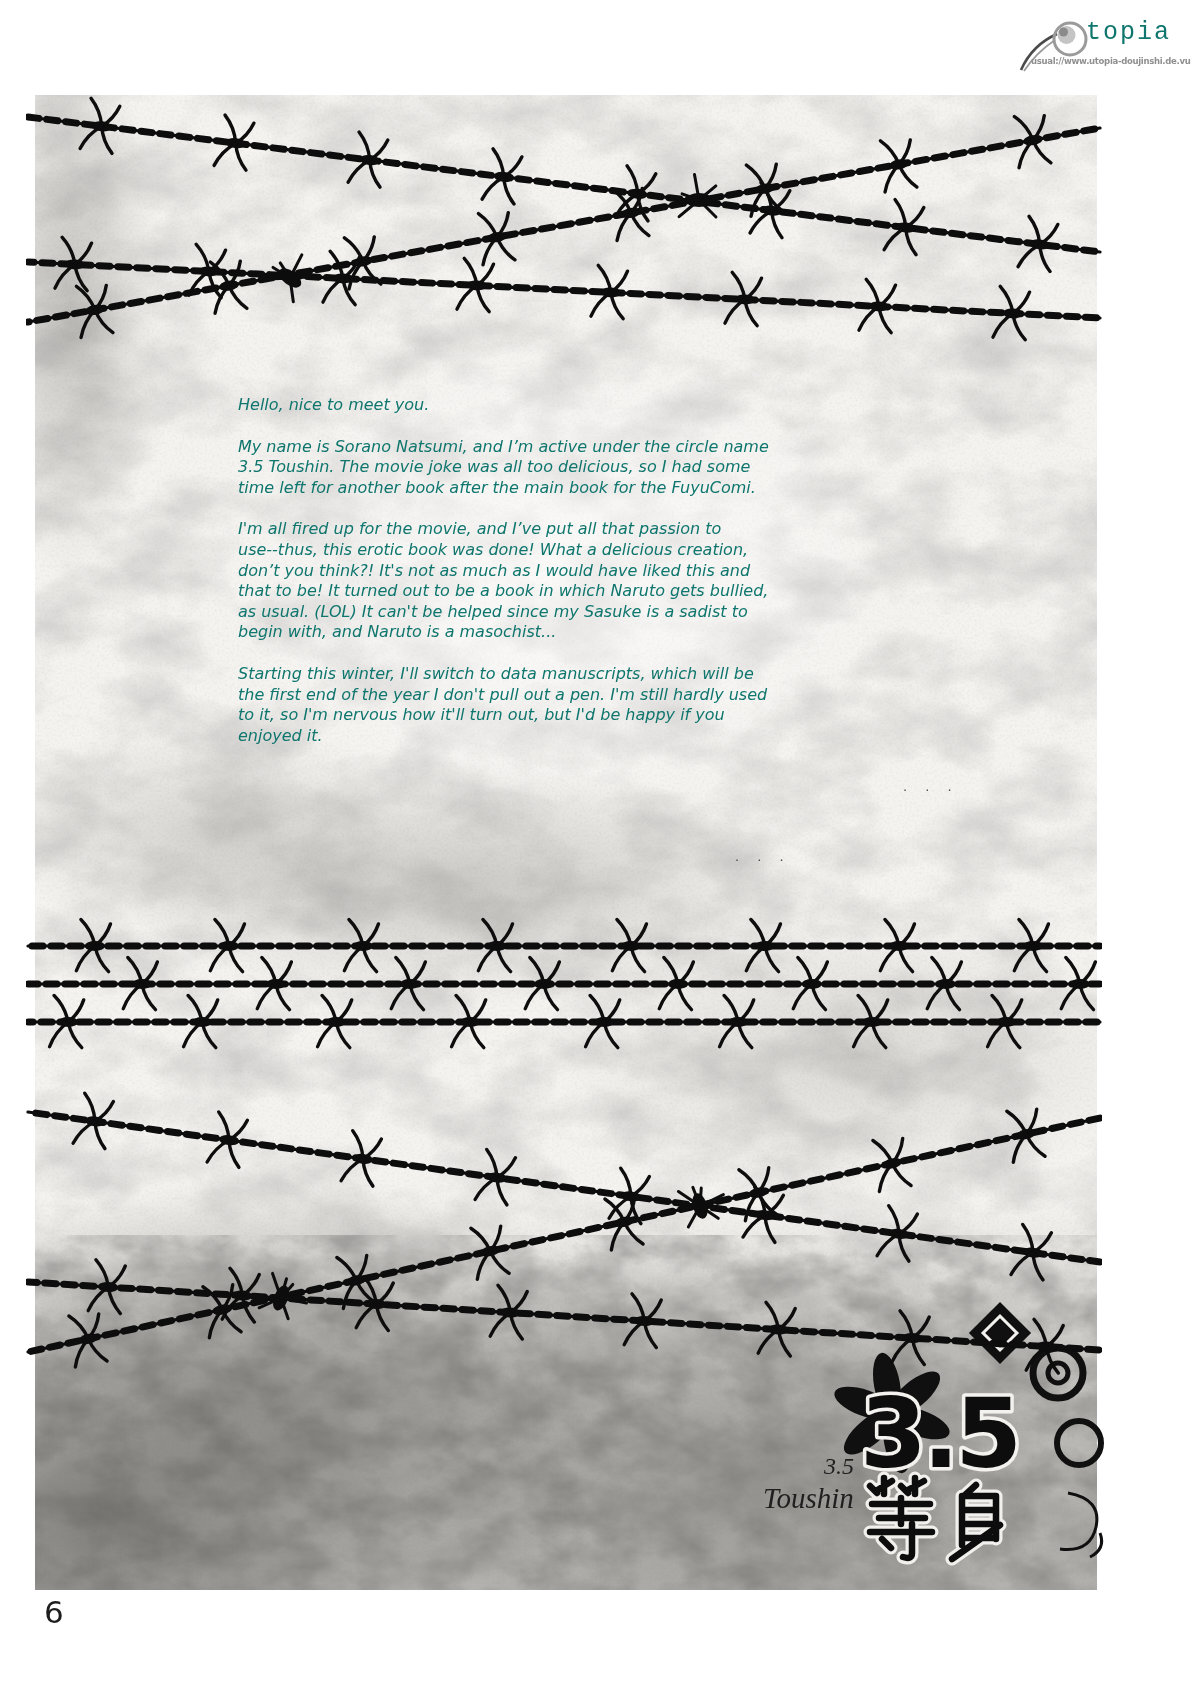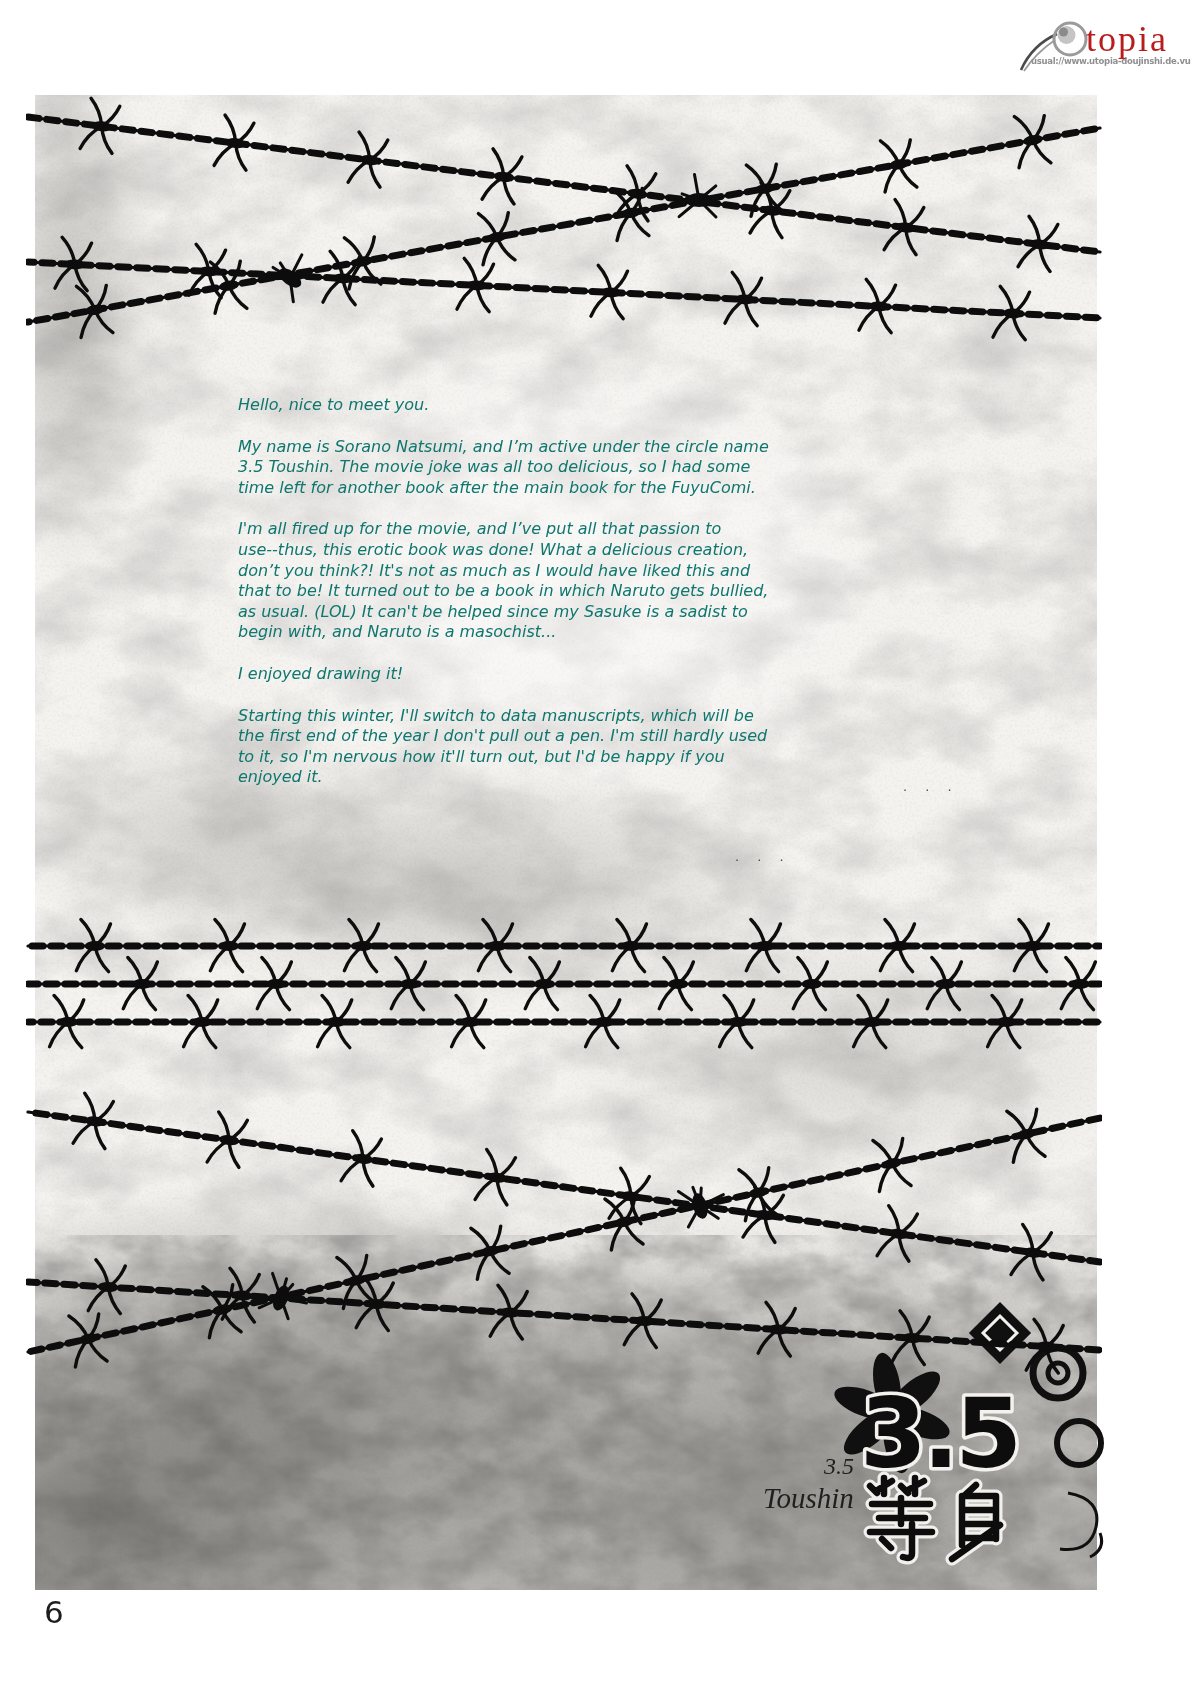--- a/index.html
+++ b/index.html
@@ -2,22 +2,22 @@
 <html><head>
 <meta charset="utf-8">
 <style>
   html,body{margin:0;padding:0;background:#ffffff;}
   .page{position:relative;width:1200px;height:1705px;background:#ffffff;overflow:hidden;
         font-family:"DejaVu Sans",sans-serif;}
 
   
   .utopia{position:absolute;left:1018px;top:14px;width:178px;height:62px;}
   .utopia-svg{position:absolute;left:0;top:0;}
-  .utopia-word{position:absolute;left:68px;top:4px;font-size:36px;font-weight:400;
-               color:#b91c1c;letter-spacing:2px;font-family:Liberation Serif, serif;}
+  .utopia-word{position:absolute;left:68px;top:4px;font-size:25px;font-weight:400;
+               color:#0f766e;letter-spacing:2px;font-family:Liberation Mono, monospace;}
   .utopia-url{position:absolute;left:13px;top:42px;font-size:8.5px;letter-spacing:-0.3px;
               color:#8f8f8f;white-space:nowrap;font-weight:700;}
 
   
   .panel{position:absolute;left:35px;top:95px;width:1062px;height:1495px;}
   .panel-texture{position:absolute;left:0;top:0;}
   .blotches{position:absolute;left:0;top:0;width:100%;height:100%;
     background:
       radial-gradient(500px 340px at 520px 480px, rgba(255,255,255,.55), transparent 70%),
       radial-gradient(130px 380px at 35px 210px,  rgba(98,96,93,.34),  transparent 72%),
@@ -105,21 +105,20 @@
       <p>Hello, nice to meet you.</p>
       <p>My name is Sorano Natsumi, and I’m active under the circle name
 3.5 Toushin. The movie joke was all too delicious, so I had some
 time left for another book after the main book for the FuyuComi.</p>
       <p>I'm all fired up for the movie, and I’ve put all that passion to
 use--thus, this erotic book was done! What a delicious creation,
 don’t you think?! It's not as much as I would have liked this and
 that to be! It turned out to be a book in which Naruto gets bullied,
 as usual. (LOL) It can't be helped since my Sasuke is a sadist to
 begin with, and Naruto is a masochist...</p>
-      <p>I enjoyed drawing it!</p>
       <p>Starting this winter, I'll switch to data manuscripts, which will be
 the first end of the year I don't pull out a pen. I'm still hardly used
 to it, so I'm nervous how it'll turn out, but I'd be happy if you
 enjoyed it.</p>
     </div>
 
 
     <div class="caption">
       <div class="cap-top">3.5</div>
       <div class="cap-bottom">Toushin</div>

